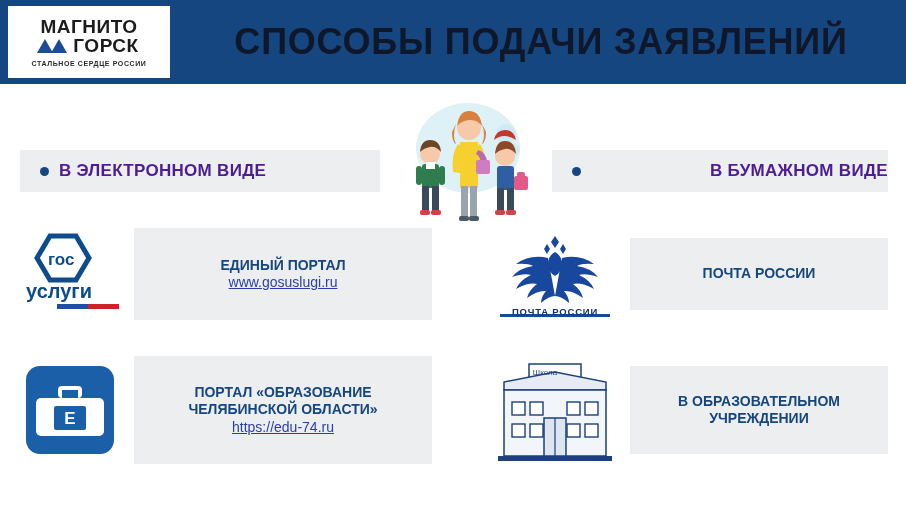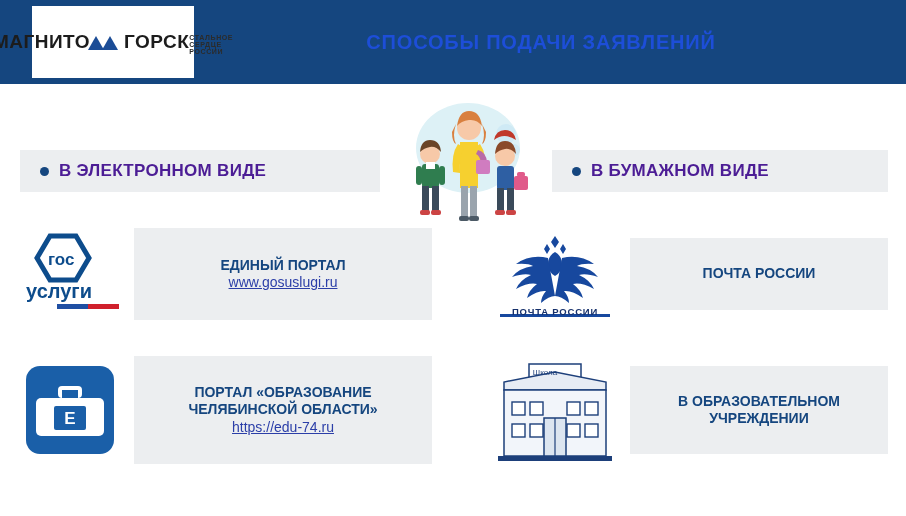--- a/index.html
+++ b/index.html
@@ -32,24 +32,23 @@
     background: #15467f;
   }
   .logo-box {
     position: absolute;
     left: 8px;
     top: 6px;
     width: 162px;
     height: 72px;
     background: #ffffff;
     display: flex;
-    flex-direction: row;
+    flex-direction: column;
     align-items: center;
     justify-content: center;
-    margin-left: 24px;
   }
   .logo-row {
     display: flex;
     align-items: center;
     justify-content: center;
     gap: 4px;
   }
   .logo-word {
     font-weight: bold;
     font-size: 19px;
@@ -85,22 +84,22 @@
   }
   .header-title {
     position: absolute;
     left: 176px;
     top: 0;
     width: 730px;
     height: 84px;
     display: flex;
     align-items: center;
     justify-content: center;
-    color: #1d4ed8;
-    font-size: 20px;
+    color: #0f172a;
+    font-size: 36px;
     font-weight: bold;
     letter-spacing: 0.8px;
     text-align: center;
   }
 
   
   .banner {
     position: absolute;
     height: 42px;
     background: #eceef0;
@@ -116,21 +115,21 @@
     margin-right: 10px;
     flex: 0 0 auto;
   }
   .banner .banner-text {
     font-size: 17px;
     font-weight: bold;
     color: #4c1d95;
     letter-spacing: 0.3px;
   }
   #banner-electronic { left: 20px; top: 150px; width: 360px; }
-  #banner-paper { left: 552px; top: 150px; width: 336px; }
+  #banner-paper { left: 552px; top: 150px; width: 336px; justify-content: space-between; }
 
   
   .family {
     position: absolute;
     left: 388px;
     top: 88px;
     width: 160px;
     height: 135px;
   }
 

